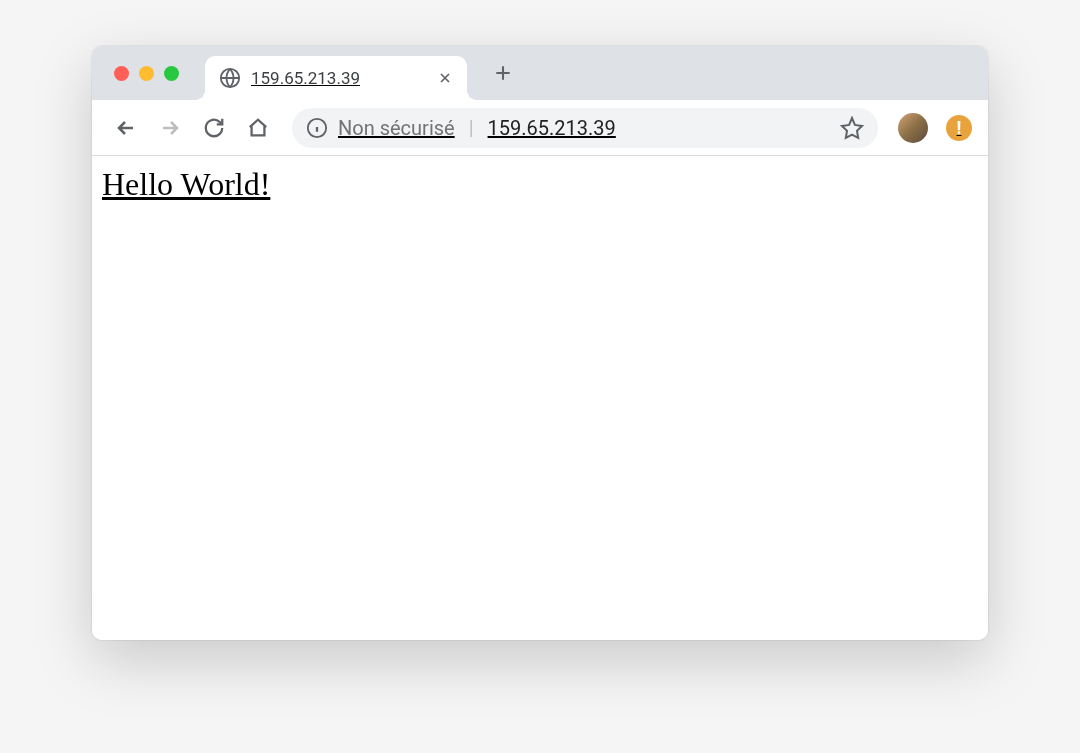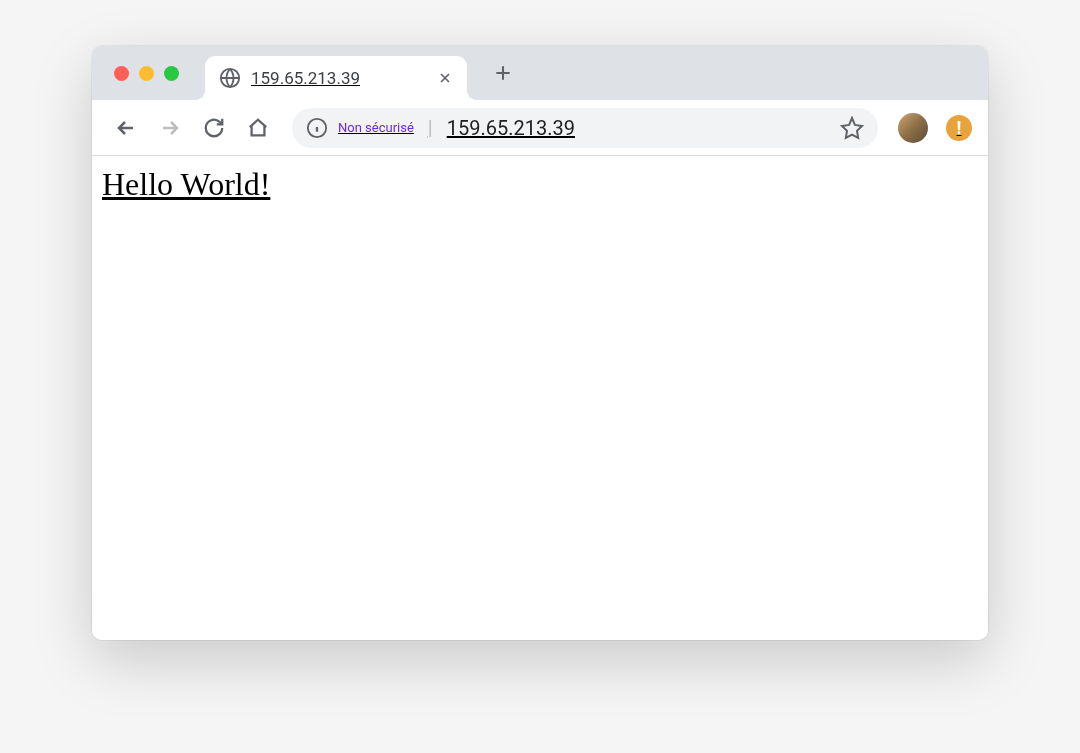--- a/index.html
+++ b/index.html
@@ -145,22 +145,22 @@
       margin: 0 8px;
       gap: 10px;
     }
     
     .info-icon {
       color: #5f6368;
       display: flex;
     }
     
     .security-label {
-      color: #6d28d9;
-      font-size: 13px;
+      color: #737373;
+      font-size: 20px;
     }
     
     .separator {
       color: #bdbdbd;
       font-size: 20px;
       margin: 0 4px;
     }
     
     .url-text {
       color: #202124;

